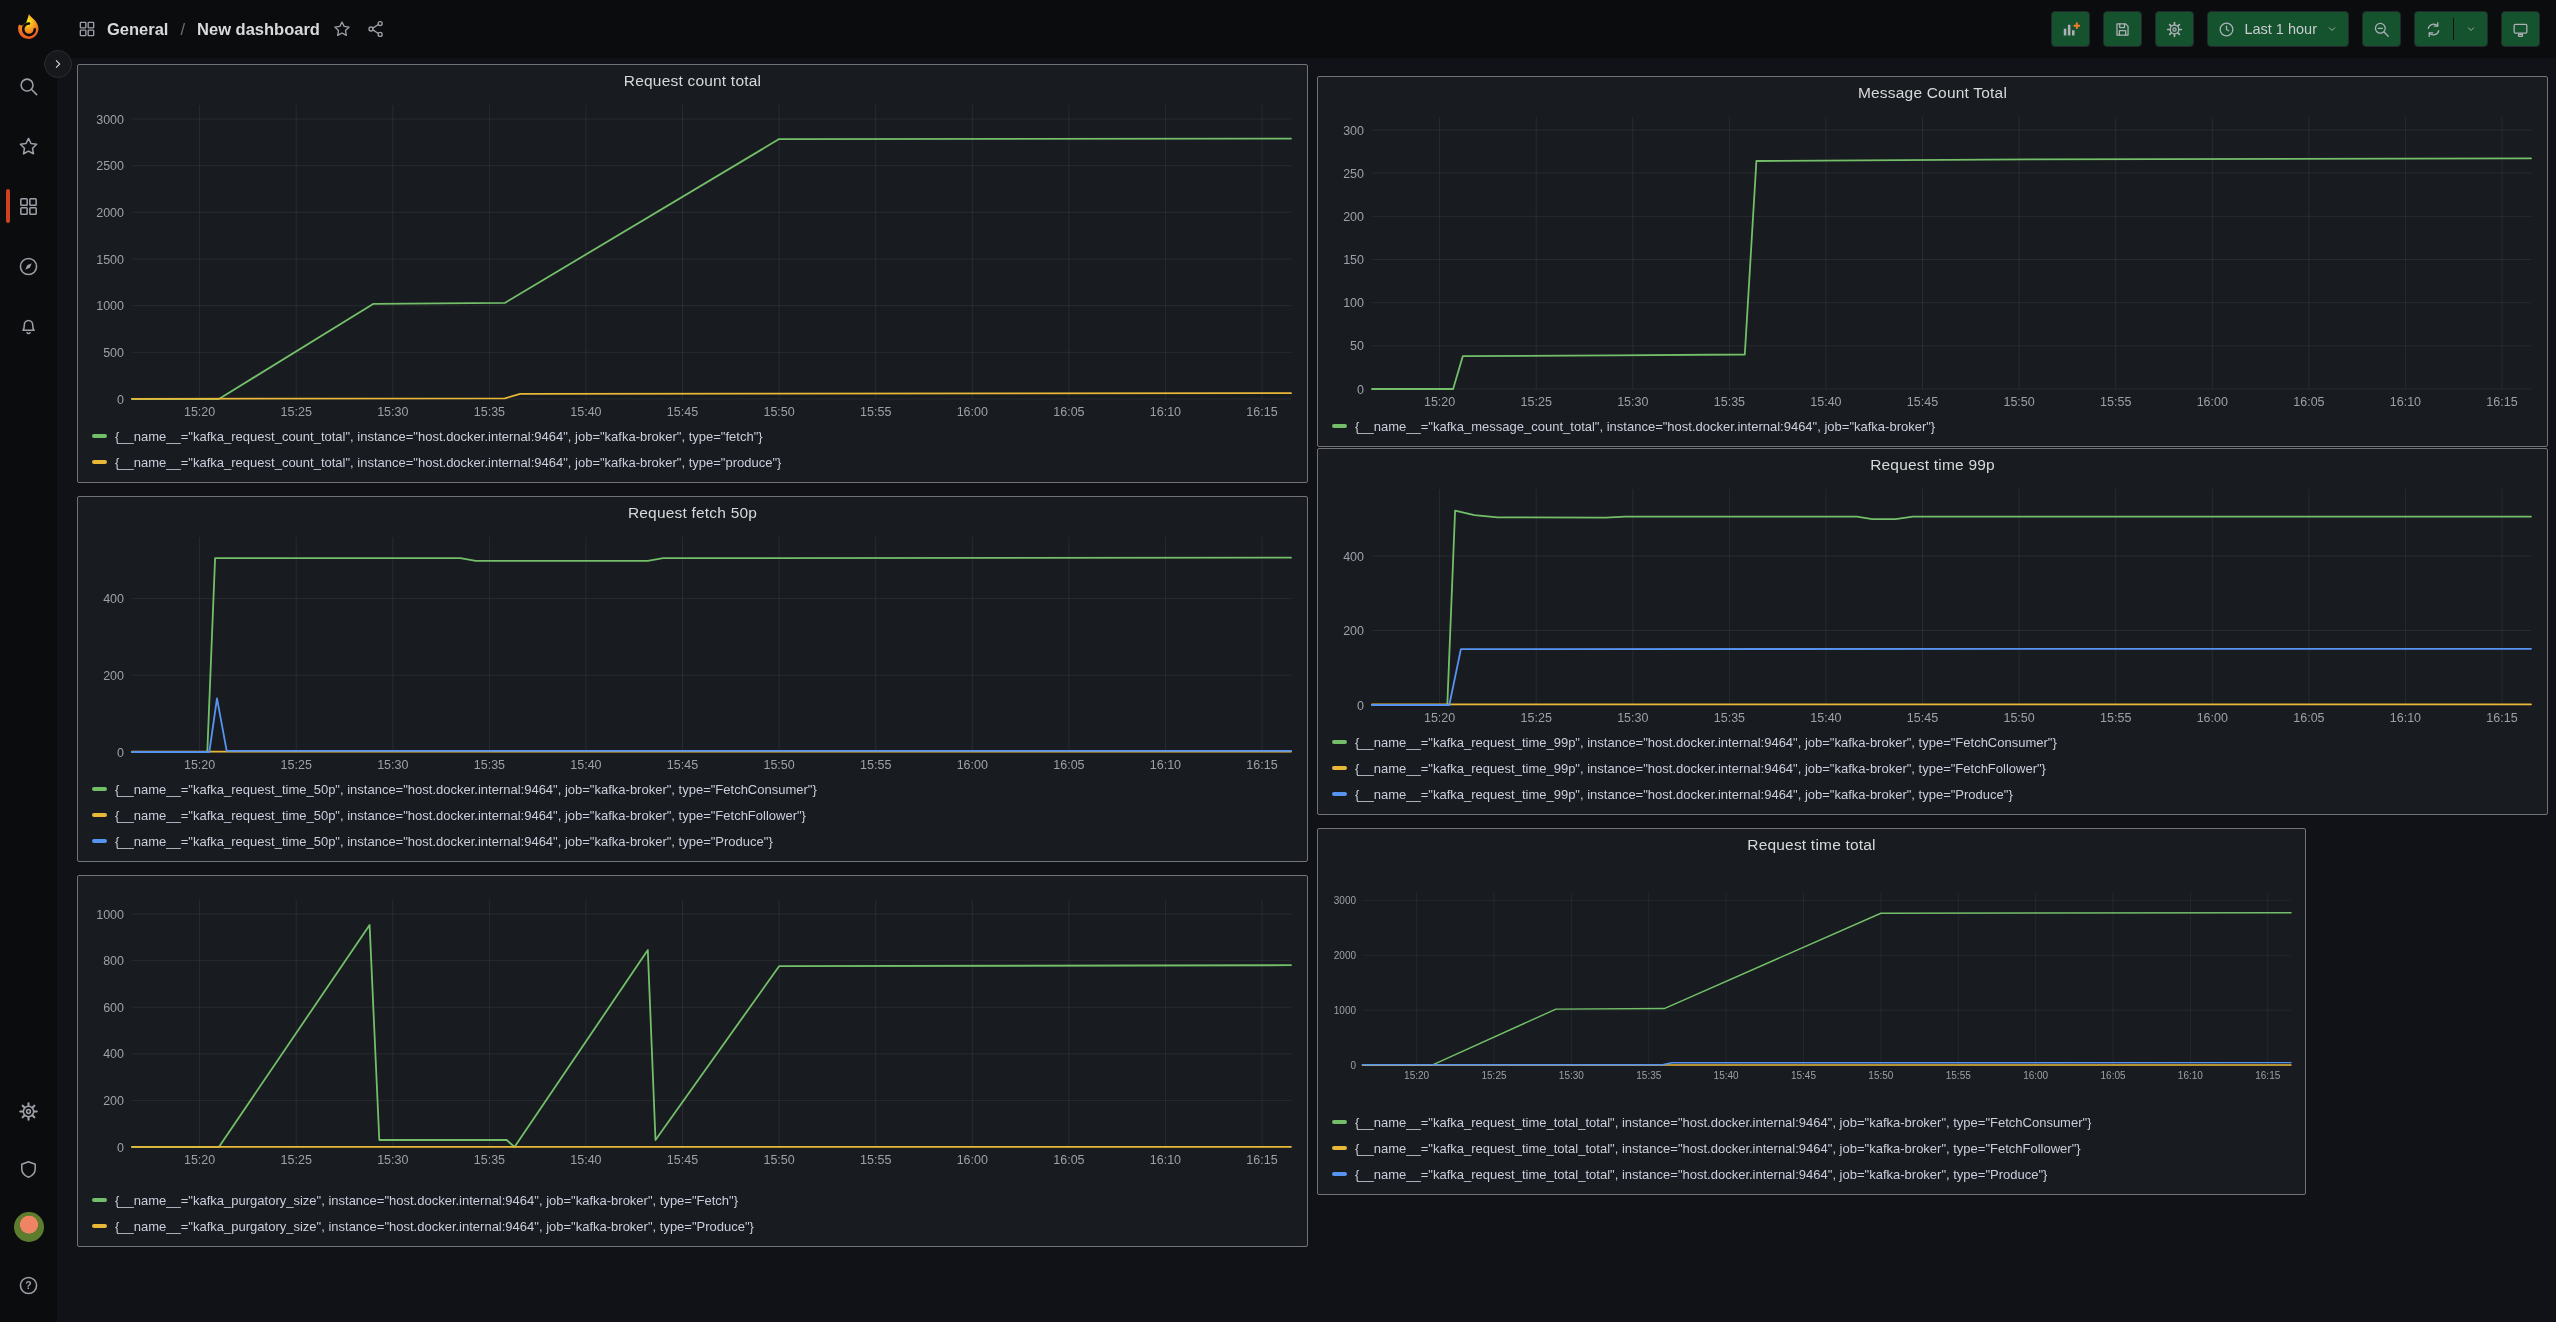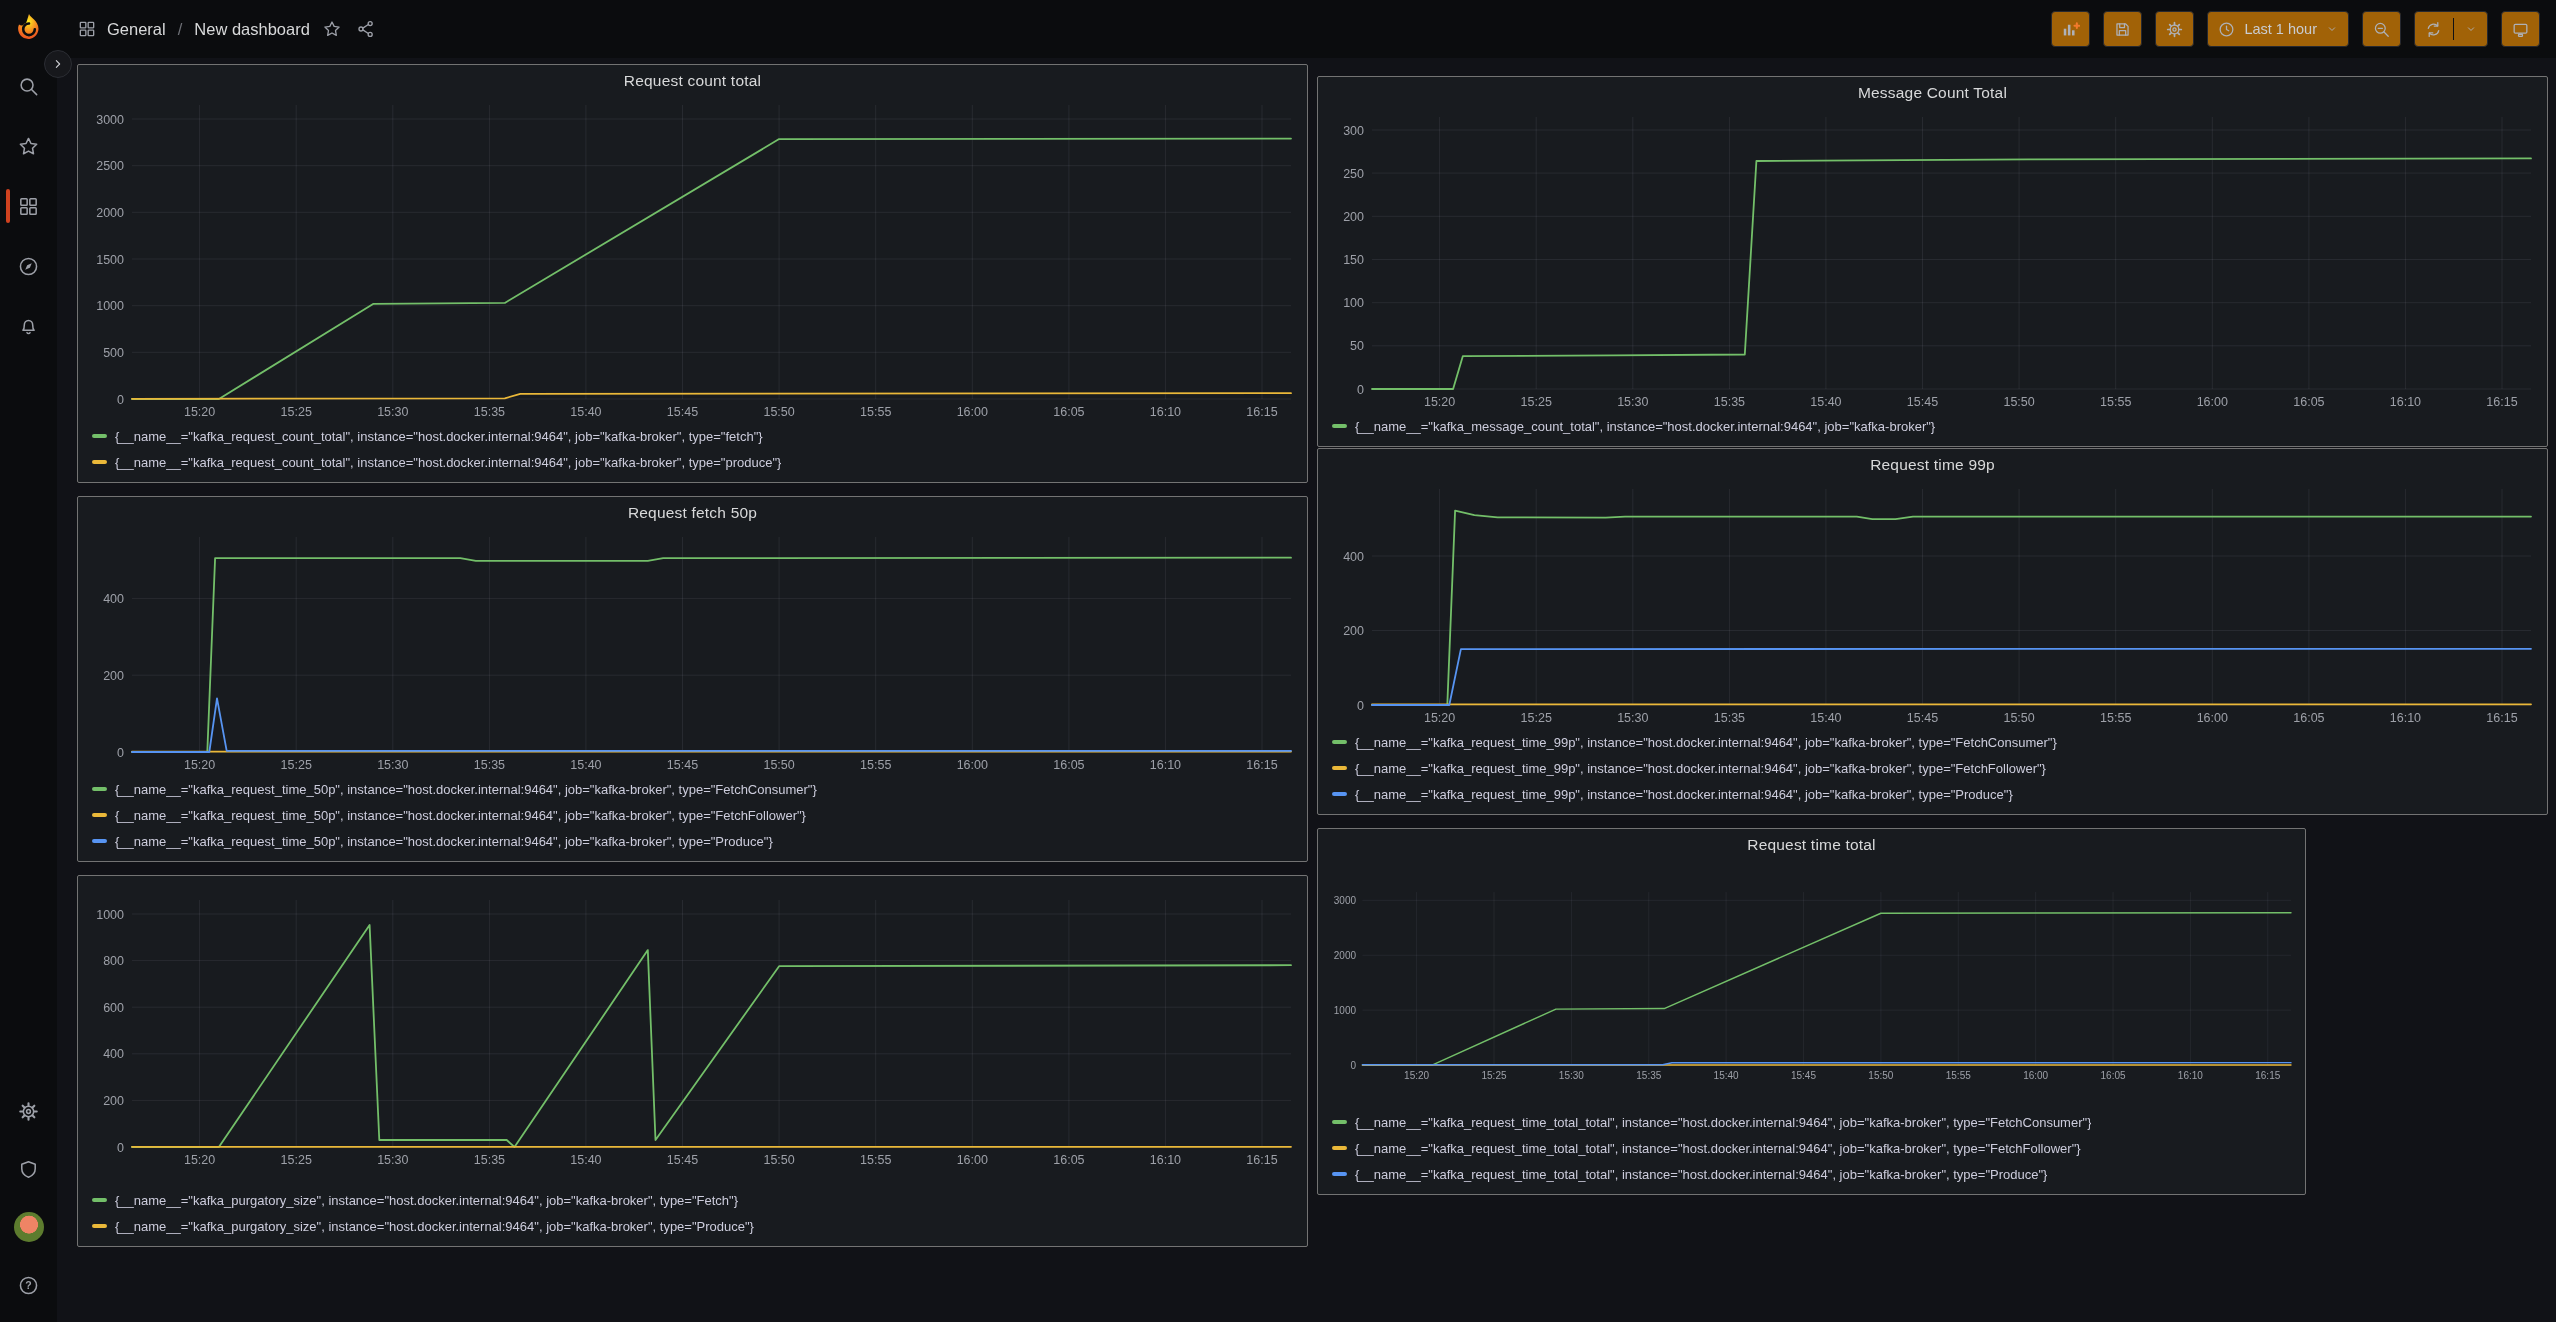--- a/index.html
+++ b/index.html
@@ -22,26 +22,26 @@
   .expander{position:absolute;left:44px;top:50px;width:28px;height:28px;border-radius:50%;
             background:#17181c;border:1px solid #2b2d33;color:#d0d1d5;z-index:7;cursor:pointer;
             display:flex;align-items:center;justify-content:center;padding:0;}
   .expander .icon{width:16px;height:16px;}
 
   .topbar{position:absolute;left:57px;right:0;top:0;height:58px;background:#0b0c0e;z-index:4;
           display:flex;align-items:center;justify-content:space-between;box-sizing:border-box;
           padding:0 16px 0 20px;}
   .tb-left{display:flex;align-items:center;gap:10px;}
   .tb-left .icon{width:20px;height:20px;color:#9da0a8;}
-  .crumb{font-size:16.5px;color:#d8d9da;text-decoration:none;cursor:pointer;}
+  .crumb{font-size:16.5px;color:#d8d9da;text-decoration:none;cursor:pointer;font-weight:bold;}
   .crumb-sep{font-size:16.5px;color:#6e7076;margin:0 2px;}
   .tb-iconbtn{background:none;border:0;color:#9da0a8;cursor:pointer;display:flex;align-items:center;padding:2px;}
   .tb-right{display:flex;align-items:center;}
   .tb-btn{height:36px;min-width:38px;display:flex;align-items:center;justify-content:center;gap:8px;
-          background:#a16207;border:1px solid #26282f;border-radius:4px;color:#aeb1b8;cursor:pointer;
+          background:#14532d;border:1px solid #26282f;border-radius:4px;color:#aeb1b8;cursor:pointer;
           margin-left:13px;padding:0 9px;font-family:inherit;}
   .tb-btn .icon{width:19px;height:19px;}
   .tb-btn .icon.sm{width:14px;height:14px;}
   .tb-label{font-size:14.5px;color:#c9ccd1;white-space:nowrap;}
   .tb-divider{width:1px;height:22px;background:#101114;margin:0 2px;display:block;}
 
   
   .grid-layer{position:absolute;inset:0;z-index:1;}
   .panel{position:absolute;background:#181b1f;border:1px solid #737373;border-radius:2px;
          display:flex;flex-direction:column;box-sizing:border-box;}

